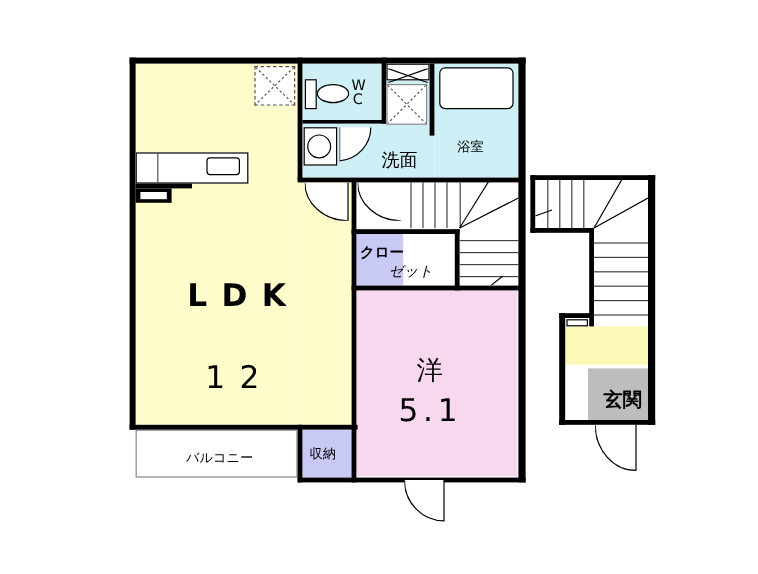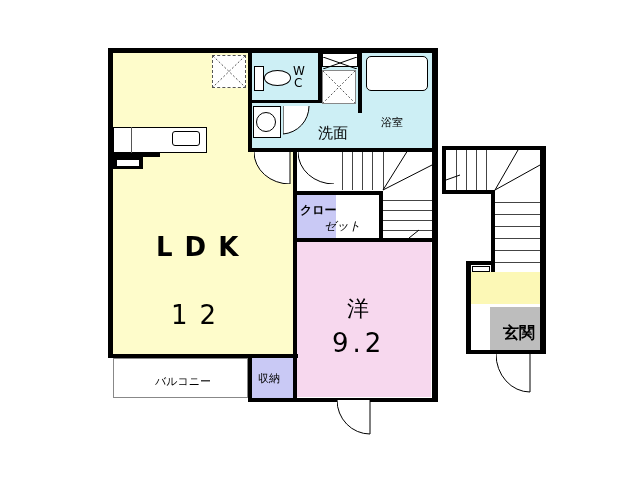--- a/index.html
+++ b/index.html
@@ -117,21 +117,21 @@
   <svg class="abs" style="left:283px;top:106px;" width="30" height="30">
       <path d="M0 0 L0 28 A28 28 0 0 0 26 0" fill="#fff" stroke="#000"></path>
     </svg>
   <svg class="abs" style="left:337px;top:400px;" width="36" height="36">
       <path d="M33 0 L33 34 A33 34 0 0 1 0 0" fill="#fff" stroke="#000"></path>
     </svg>
 
   <div class="label big" style="left:156px;top:232px;font-weight:bold;">LDK</div>
   <div class="label big" style="left:171px;top:266px;margin-top:34px;">12</div>
   <div class="label" style="left:347px;top:294px;font-size:22px;">洋</div>
-  <div class="label big" style="left:332px;top:328px;letter-spacing:4px;">9.2</div>
+  <div class="label big" style="left:332px;top:328px;letter-spacing:4px;">5.1</div>
   <div class="label small" style="left:293px;top:64px;">W</div>
   <div class="label small" style="left:294px;top:76px;">C</div>
   <div class="label small" style="left:318px;top:124px;font-size:15px;">洗面</div>
   <div class="label small" style="left:381px;top:115px;font-size:11px;">浴室</div>
   <div class="label small" style="left:300px;top:202px;font-weight:bold;">クロー</div>
   <div class="label small" style="left:324px;top:218px;font-style:italic;">ゼット</div>
   <div class="label small" style="left:258px;top:371px;font-size:11px;">収納</div>
   <div class="label small" style="left:155px;top:374px;font-size:11px;">バルコニー</div>
 
   <div class="room" style="left:446px;top:150px;width:94px;height:40px;background:#fff;"></div>

